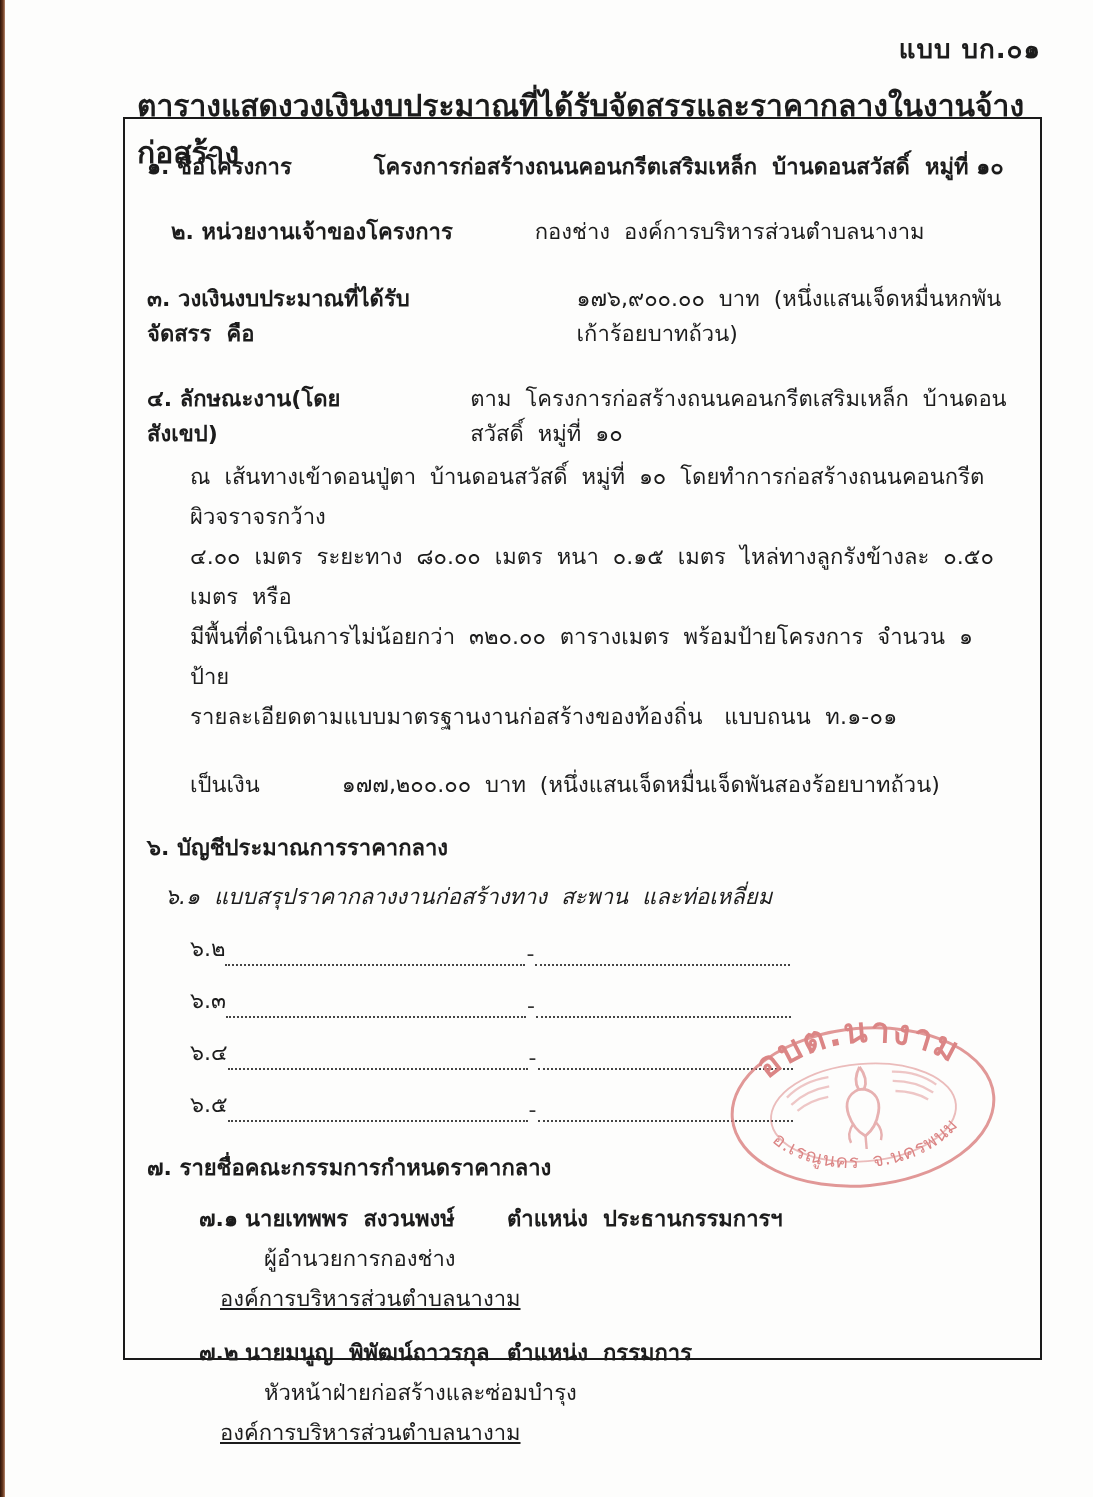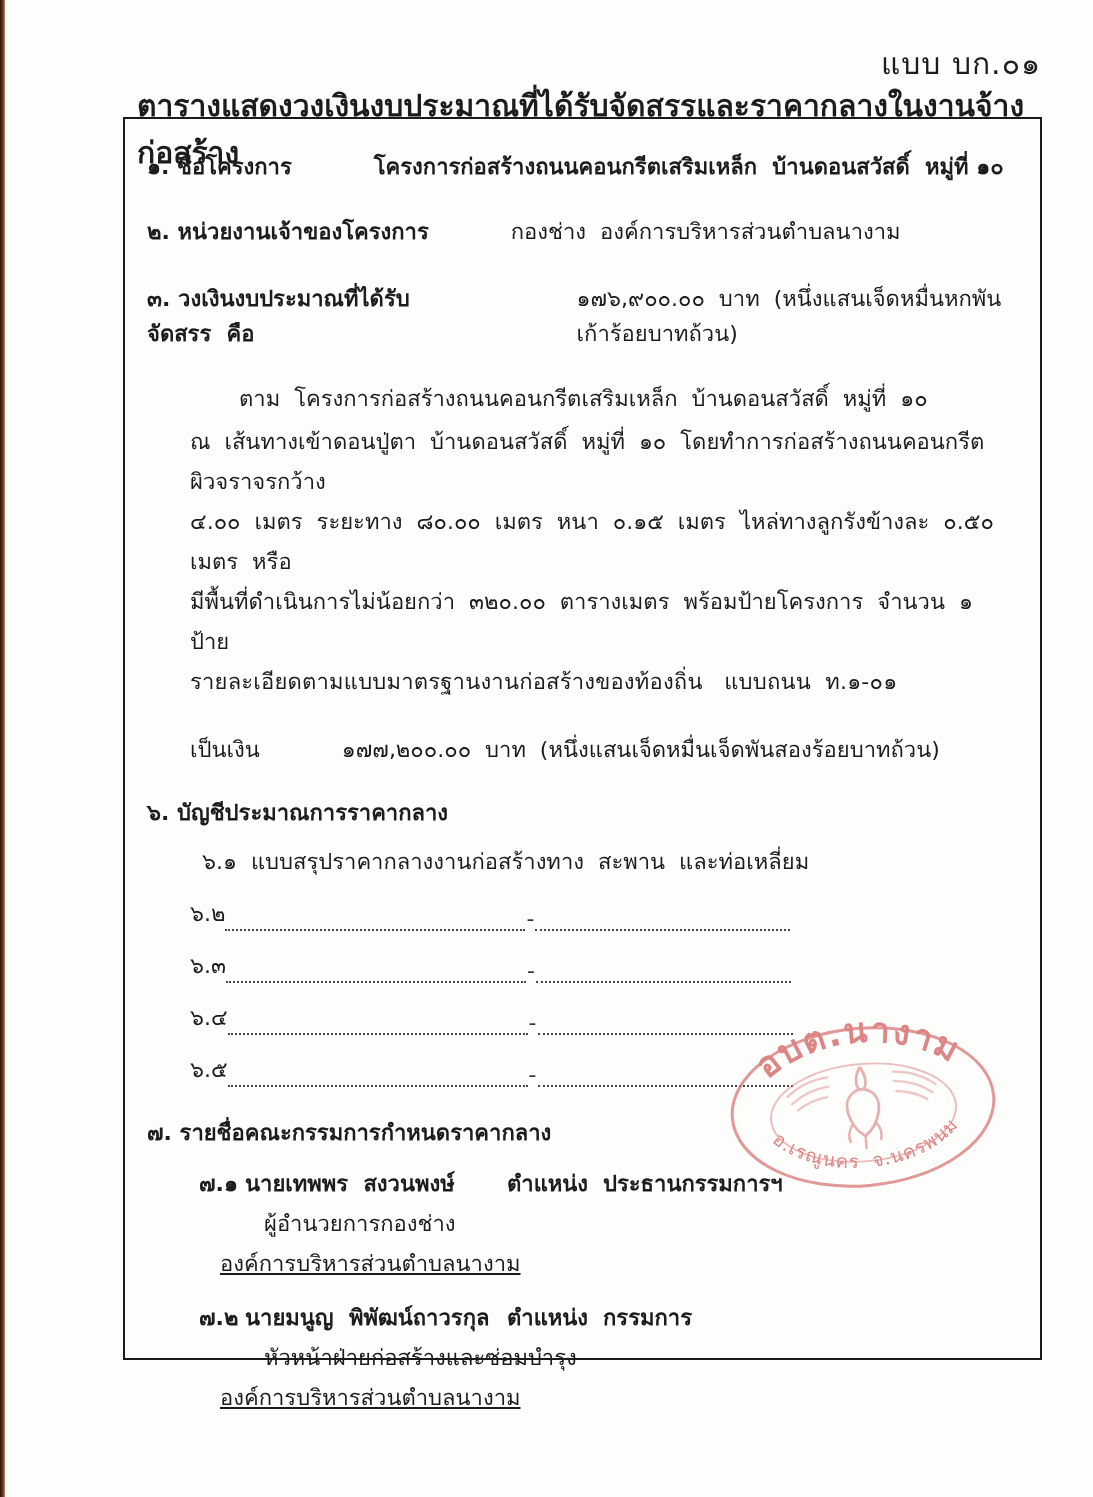--- a/index.html
+++ b/index.html
@@ -9,22 +9,22 @@
     font-family:"DejaVu Sans","Liberation Sans",sans-serif;
     color:#1c1c1c;
     overflow:hidden;
   }
   [data-bind]{white-space:pre-wrap;}
   .page-edge{
     position:absolute;left:0;top:0;width:5px;height:1497px;
     background:linear-gradient(to right,#2e1408,#6b3a20 60%,#b98a6e);
   }
   .form-code{
-    position:absolute;top:40px;right:52px;
-    font-weight:normal;font-size:30px;letter-spacing:1px;
+    position:absolute;top:28px;right:52px;
+    font-weight:bold;font-size:26px;letter-spacing:1px;
   }
   .doc-title{
     position:absolute;top:82px;left:137px;
     font-weight:bold;font-size:30px;
   }
   .doc-box{
     position:absolute;left:123px;top:117px;width:919px;height:1243px;
     border:2.5px solid #1a1a1a;
     box-sizing:border-box;
     padding:30px 24px 0 22px;
@@ -33,21 +33,21 @@
   .row{display:flex;align-items:baseline;gap:22px;}
   .lbl{font-weight:bold;}
   .item{margin-top:26px;}
   .item:first-child{margin-top:0;}
   .gap-sm{width:38px;flex:none;}
   .gap-md{width:70px;flex:none;}
   .gap-lg{width:108px;flex:none;}
   .wrap-lines{margin-left:43px;line-height:40px;margin-top:6px;}
   .line5{letter-spacing:.2px;}
   .amount-row{margin-left:43px;margin-top:14px;}
-  .sub61{margin-left:55px;margin-top:14px;}
+  .sub61{margin-left:18px;margin-top:14px;font-style:italic;}
   .dotted-row{
     display:flex;align-items:flex-end;
     margin-left:43px;margin-top:17px;width:600px;
   }
   .dots{
     flex:1 1 auto;height:14px;
     border-bottom:2.4px dotted #444;
   }
   .dots.left{flex:0 0 300px;}
   .dots.right{flex:0 0 255px;}
@@ -75,34 +75,35 @@
 <div class="doc-title" data-bind="page.title">ตารางแสดงวงเงินงบประมาณที่ได้รับจัดสรรและราคากลางในงานจ้างก่อสร้าง</div>
 
 <div class="doc-box">
 
   <div class="row item">
     <span class="lbl" data-bind="item1.label">๑. ชื่อโครงการ</span>
     <span class="gap-sm"></span>
     <span class="lbl" data-bind="item1.value">โครงการก่อสร้างถนนคอนกรีตเสริมเหล็ก  บ้านดอนสวัสดิ์  หมู่ที่ ๑๐</span>
   </div>
 
-  <div class="row item" style="margin-top:30px;">
+  <div class="row item" style="margin-top:30px;margin-left:24px;">
     <span class="lbl" data-bind="item2.label">๒. หน่วยงานเจ้าของโครงการ</span>
     <span class="gap-sm"></span>
     <span data-bind="item2.value">กองช่าง  องค์การบริหารส่วนตำบลนางาม</span>
   </div>
 
   <div class="row item" style="margin-top:32px;">
     <span class="lbl" data-bind="item3.label">๓. วงเงินงบประมาณที่ได้รับจัดสรร  คือ</span>
     <span class="gap-lg"></span>
     <span data-bind="item3.value">๑๗๖,๙๐๐.๐๐  บาท  (หนึ่งแสนเจ็ดหมื่นหกพันเก้าร้อยบาทถ้วน)</span>
   </div>
 
   <div class="item" style="margin-top:30px;">
     <div class="row">
+      <span class="lbl" data-bind="item4.label">๔. ลักษณะงาน(โดยสังเขป)</span>
       <span class="gap-md"></span>
       <span data-bind="item4.line1">ตาม  โครงการก่อสร้างถนนคอนกรีตเสริมเหล็ก  บ้านดอนสวัสดิ์  หมู่ที่  ๑๐</span>
     </div>
     <div class="wrap-lines">
       <div data-bind="item4.line2">ณ  เส้นทางเข้าดอนปู่ตา  บ้านดอนสวัสดิ์  หมู่ที่  ๑๐  โดยทำการก่อสร้างถนนคอนกรีต  ผิวจราจรกว้าง</div>
       <div data-bind="item4.line3">๔.๐๐  เมตร  ระยะทาง  ๘๐.๐๐  เมตร  หนา  ๐.๑๕  เมตร  ไหล่ทางลูกรังข้างละ  ๐.๕๐  เมตร  หรือ</div>
       <div data-bind="item4.line4">มีพื้นที่ดำเนินการไม่น้อยกว่า  ๓๒๐.๐๐  ตารางเมตร  พร้อมป้ายโครงการ  จำนวน  ๑  ป้าย</div>
       <div class="line5" data-bind="item4.line5">รายละเอียดตามแบบมาตรฐานงานก่อสร้างของท้องถิ่น   แบบถนน  ท.๑-๐๑</div>
     </div>
   </div>

